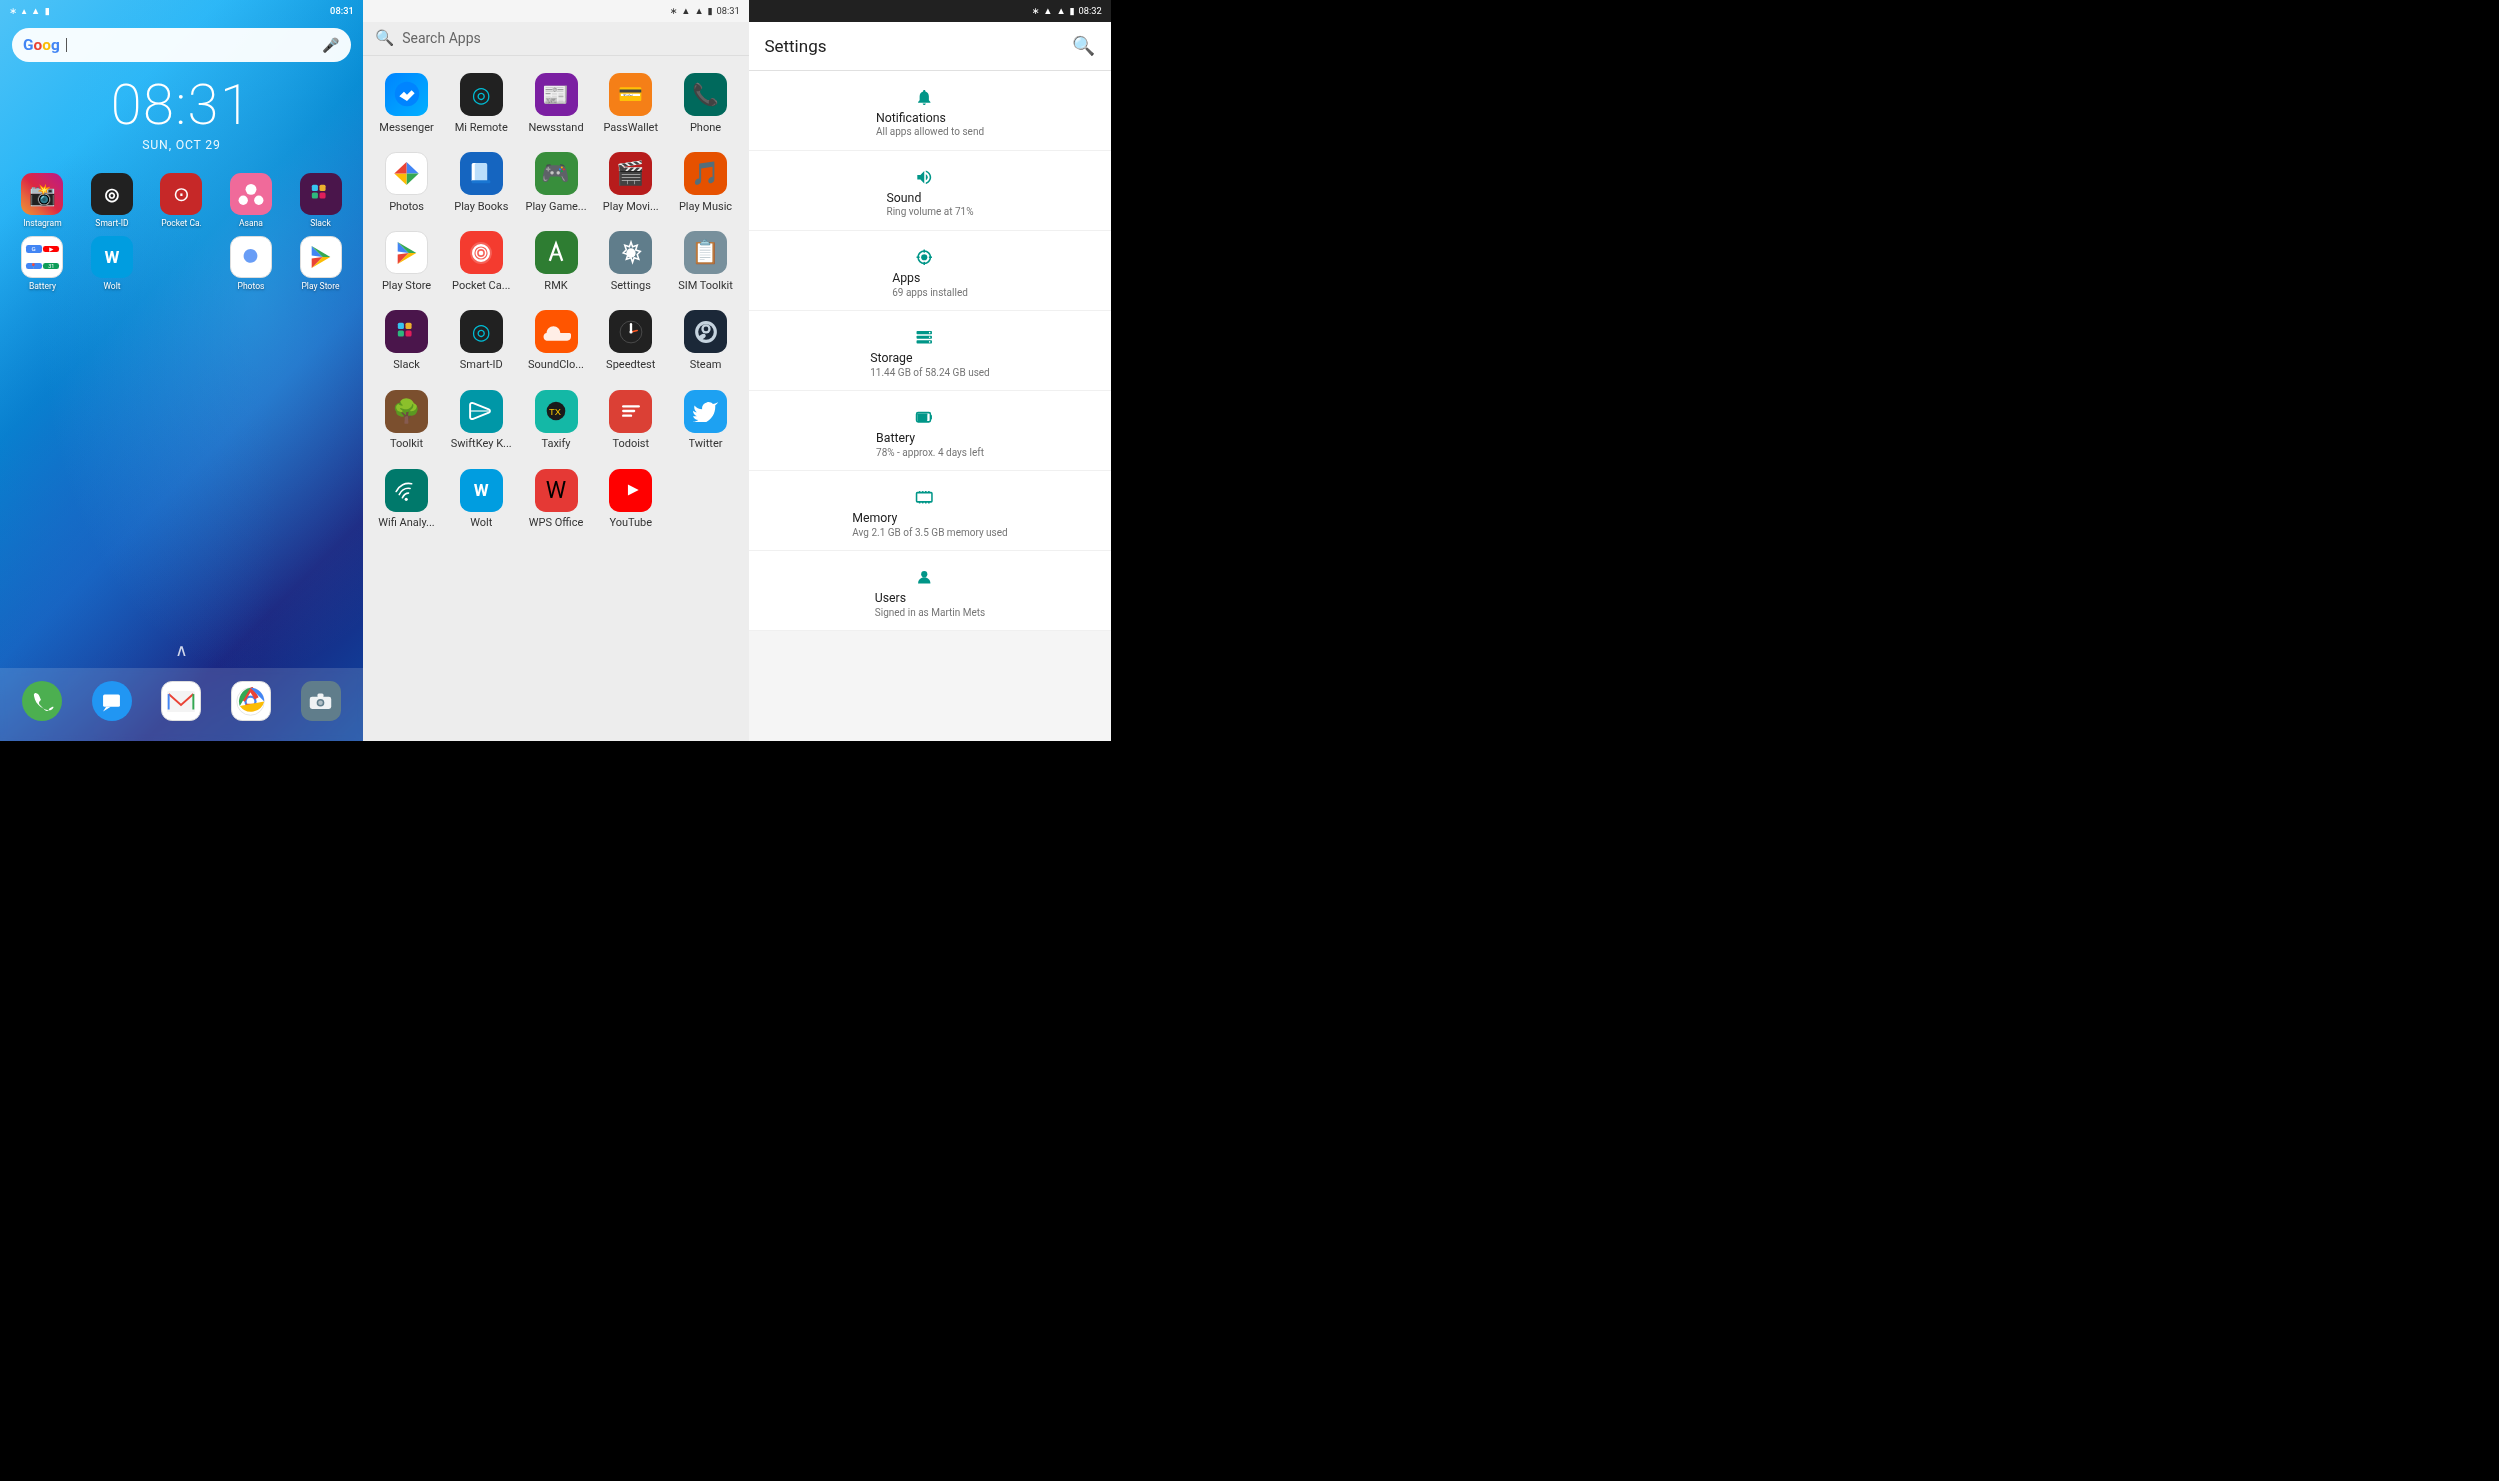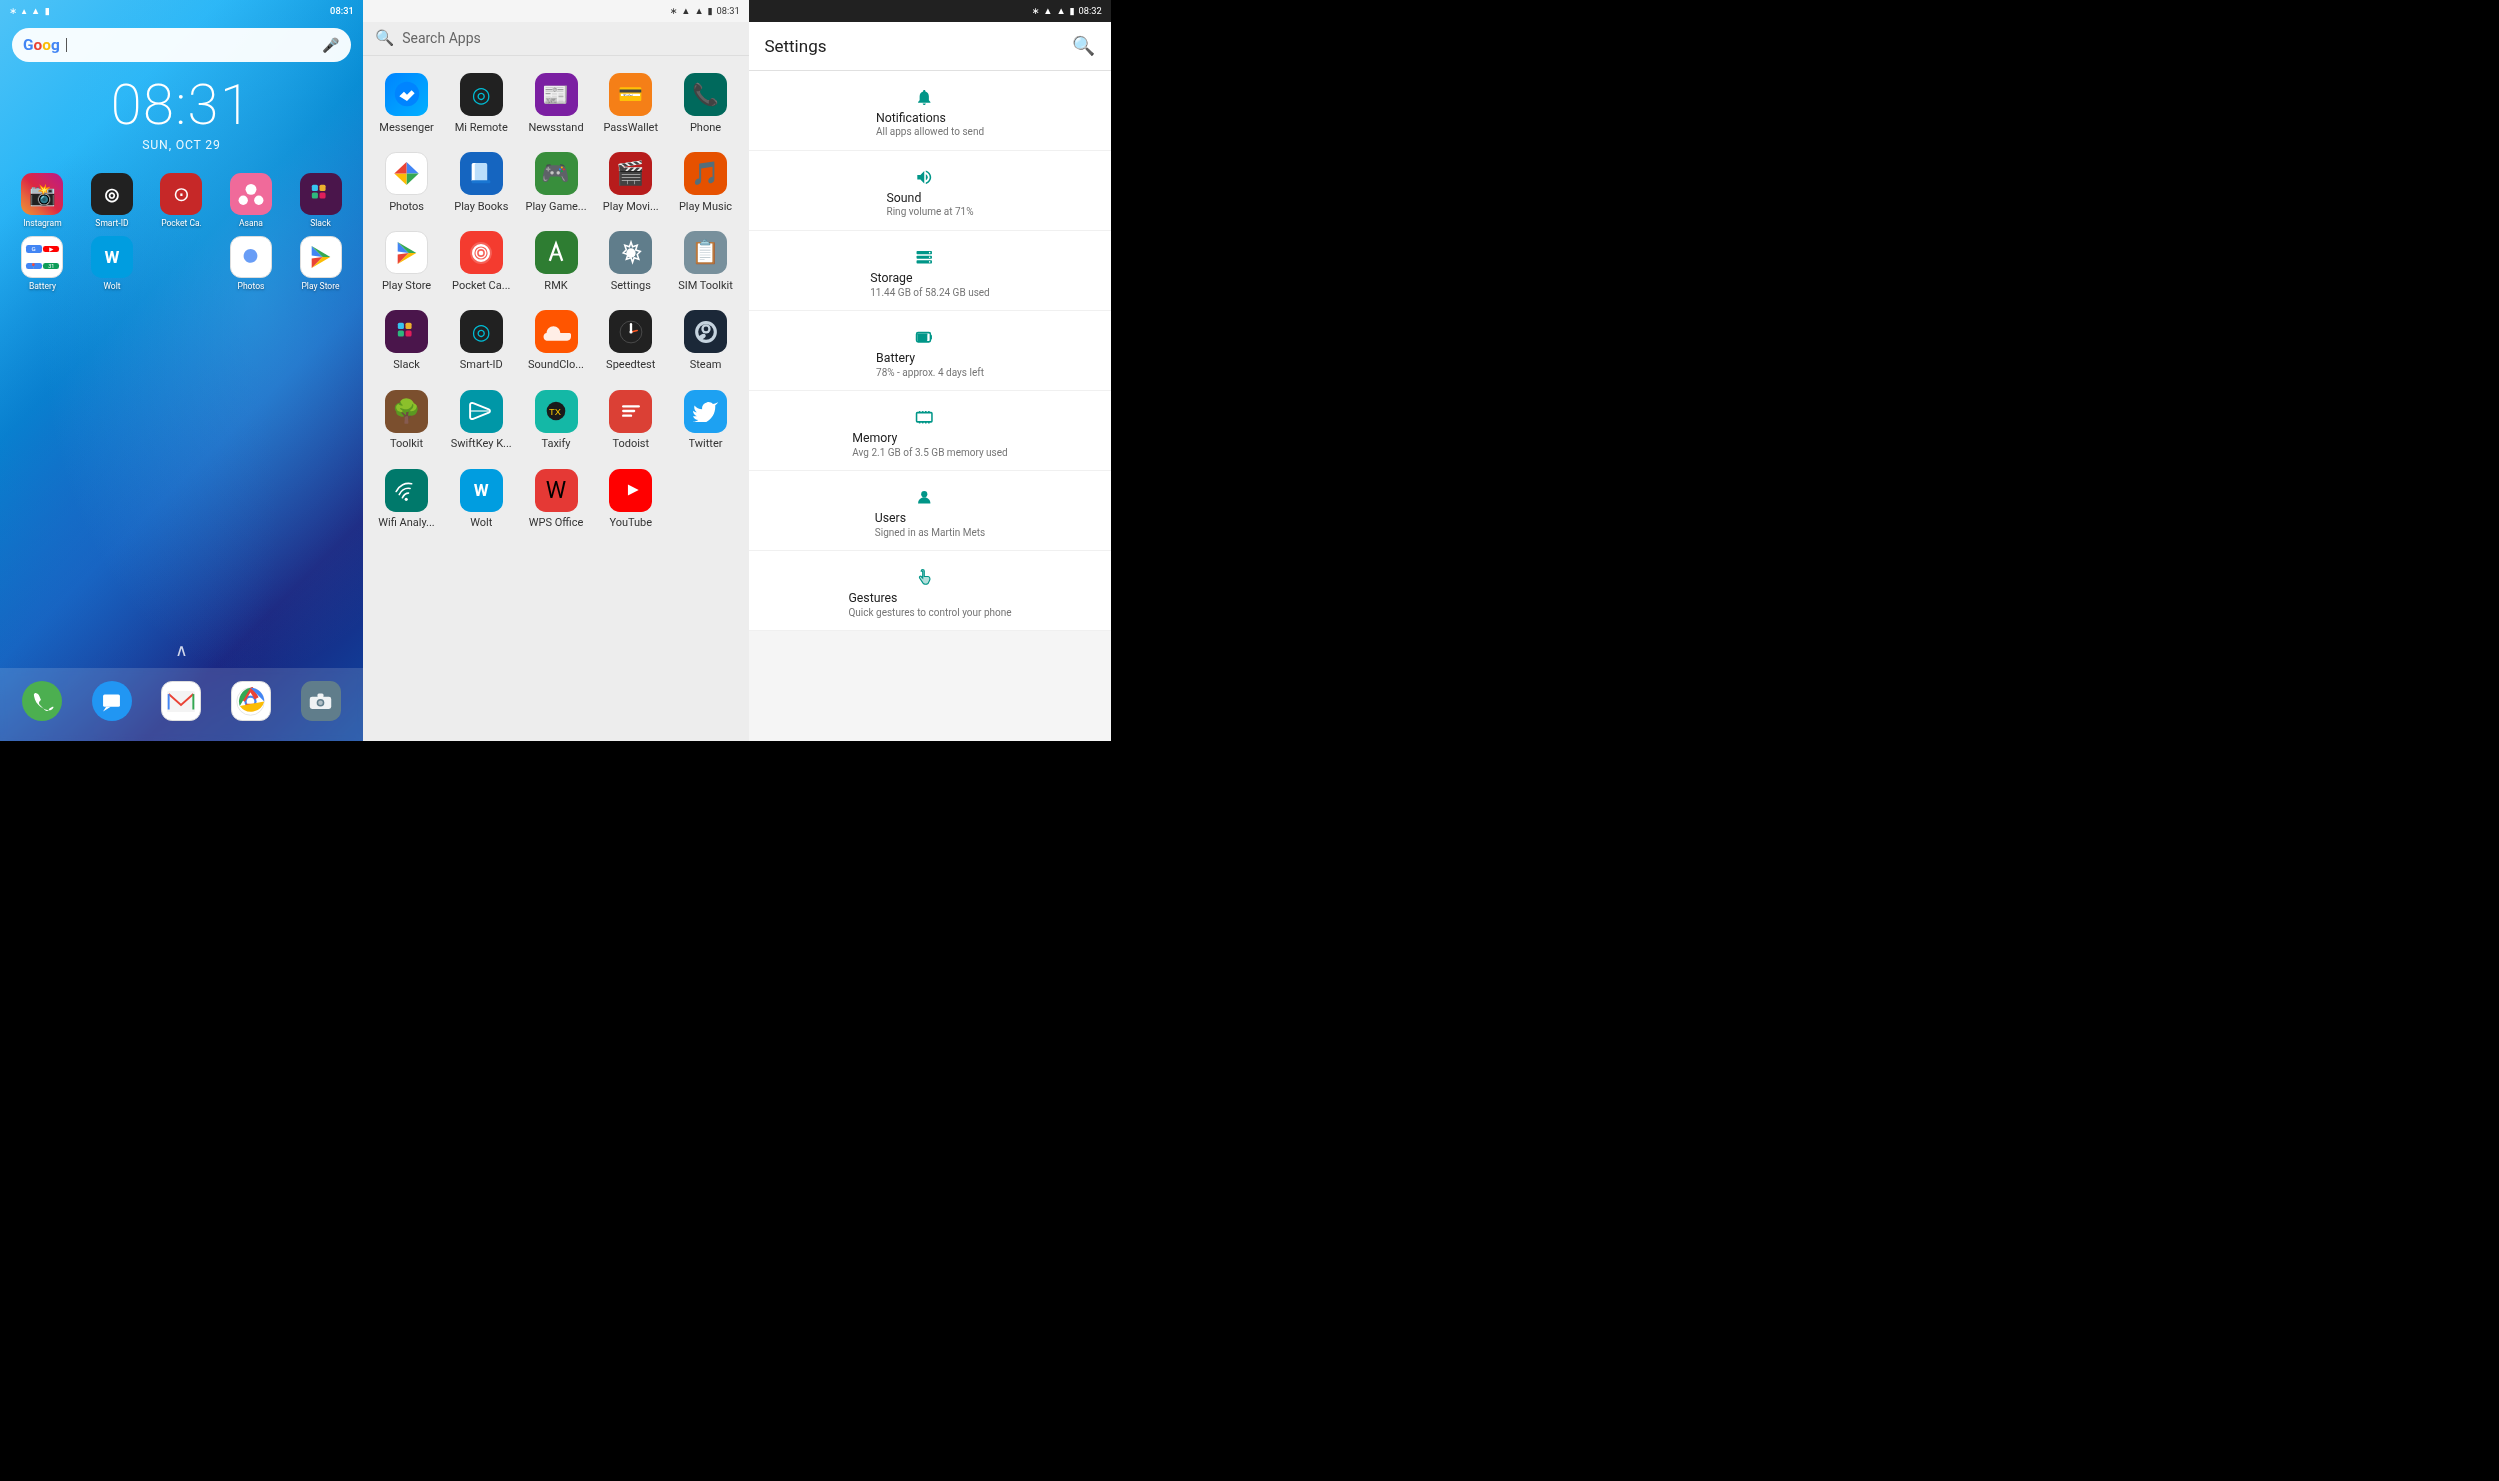--- a/index.html
+++ b/index.html
@@ -812,20 +812,36 @@
             <path d="M16.5 12 C16.5 10.2 15.5 8.7 14 8 L14 16 C15.5 15.3 16.5 13.8 16.5 12Z" fill="#009688"></path>
             <path d="M14 3.2 L14 5.3 C16.9 6.2 19 8.9 19 12 C19 15.1 16.9 17.8 14 18.7 L14 20.8 C18 19.8 21 16.2 21 12 C21 7.8 18 4.2 14 3.2Z" fill="#009688"></path>
           </svg>
       </div>
       <div class="settings-item-text">
         <div class="settings-item-title">Sound</div>
         <div class="settings-item-subtitle">Ring volume at 71%</div>
       </div>
     </div>
 
+    <div class="settings-item">
+      <div class="settings-item-icon">
+        <svg width="18.5" height="18.5" viewBox="0 0 24 24">
+            <circle cx="12" cy="12" r="8" fill="none" stroke="#009688" stroke-width="2"></circle>
+            <circle cx="12" cy="12" r="4" fill="#009688"></circle>
+            <line x1="12" y1="2" x2="12" y2="6" stroke="#009688" stroke-width="2"></line>
+            <line x1="12" y1="18" x2="12" y2="22" stroke="#009688" stroke-width="2"></line>
+            <line x1="2" y1="12" x2="6" y2="12" stroke="#009688" stroke-width="2"></line>
+            <line x1="18" y1="12" x2="22" y2="12" stroke="#009688" stroke-width="2"></line>
+          </svg>
+      </div>
+      <div class="settings-item-text">
+        <div class="settings-item-title">Apps</div>
+        <div class="settings-item-subtitle">69 apps installed</div>
+      </div>
+    </div>
 
     <div class="settings-item">
       <div class="settings-item-icon">
         <svg width="18.5" height="18.5" viewBox="0 0 24 24">
             <rect x="2" y="4" width="20" height="4" rx="1" fill="#009688"></rect>
             <rect x="2" y="10" width="20" height="4" rx="1" fill="#009688"></rect>
             <rect x="2" y="16" width="20" height="4" rx="1" fill="#009688"></rect>
             <circle cx="19" cy="6" r="1" fill="#fff"></circle>
             <circle cx="19" cy="12" r="1" fill="#fff"></circle>
             <circle cx="19" cy="18" r="1" fill="#fff"></circle>
@@ -877,28 +893,16 @@
             <circle cx="12" cy="8" r="4" fill="#009688"></circle>
             <path d="M4 20 C4 15 8 12 12 12 C16 12 20 15 20 20 Z" fill="#009688"></path>
           </svg>
       </div>
       <div class="settings-item-text">
         <div class="settings-item-title">Users</div>
         <div class="settings-item-subtitle">Signed in as Martin Mets</div>
       </div>
     </div>
 
-    <div class="settings-item">
-      <div class="settings-item-icon">
-        <svg width="18.5" height="18.5" viewBox="0 0 24 24">
-            <path d="M10 4 L10 13 L8 11 C7 10 5 11 6 13 L10 19 C11 21 14 22 17 20 L19 16 C20 14 19 11 17 11 L12 11 L12 4 C12 3 11 2 10 2 C9 2 8 3 8 4 Z" fill="none" stroke="#009688" stroke-width="1.5"></path>
-            <path d="M10 4 L10 13 L8 11 C7 10 5 11 6 13 L10 19 C11 21 14 22 17 20 L19 16 C20 14 19 11 17 11 L12 11 L12 4 C12 3 11 2 10 2 C9 2 8 3 8 4 Z" fill="#009688" opacity="0.3"></path>
-          </svg>
-      </div>
-      <div class="settings-item-text">
-        <div class="settings-item-title">Gestures</div>
-        <div class="settings-item-subtitle">Quick gestures to control your phone</div>
-      </div>
-    </div>
 
   </div>
 </div>
 
 
 </body></html>

